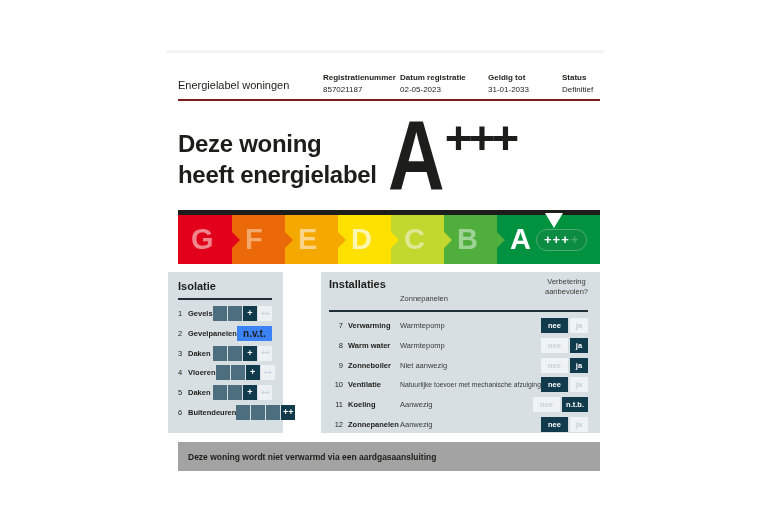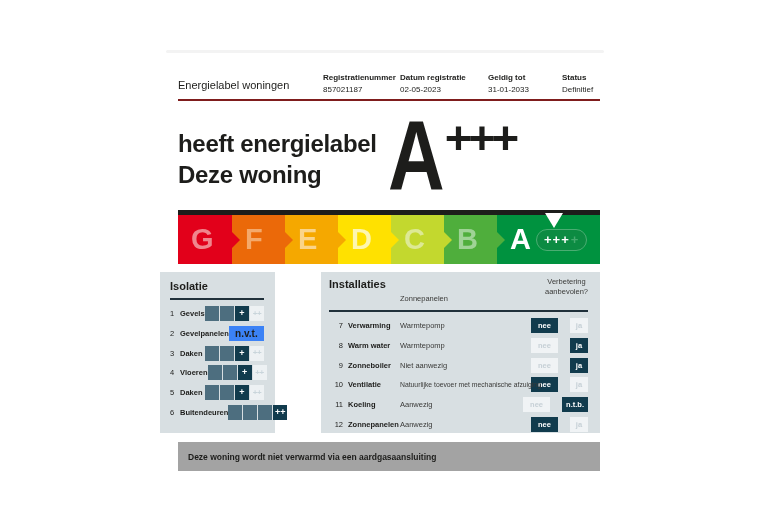--- a/index.html
+++ b/index.html
@@ -45,21 +45,21 @@
   .pill { margin-left:5px; height:20px; padding:0 7px; border-radius:11px;
           background:#0c8b42; border:1px solid #4aad72; display:flex; align-items:center;
           font-weight:bold; font-size:13px; color:#fff; letter-spacing:1px; line-height:1; }
   .pill-extra { color:#45aa6e; margin-left:1px; }
   .notch { position:absolute; left:367px; top:-2px; width:0; height:0;
            border-left:9px solid transparent; border-right:9px solid transparent;
            border-top:15px solid #ffffff; z-index:3; }
 
   
   .panel { position:absolute; top:272px; height:161px; background:#d8dfe2; box-sizing:border-box; }
-  .panel-left  { left:160px; width:115px; padding:8px 11px 25px 10px; }
+  .panel-left  { left:168px; width:115px; padding:8px 11px 25px 10px; }
   .panel-right { left:321px; width:279px; padding:8px 12px 10px 8px; }
   .p-title { font-size:11px; font-weight:bold; line-height:12px; }
   .p-rule { border-bottom:2px solid #20303a; margin-top:6px; }
   .rows { margin-top:4px; height:114px; display:flex; flex-direction:column;
           justify-content:space-between; padding-top:2px; }
   .row { display:flex; align-items:center; position:relative; }
   .row-num { width:10px; font-size:7.5px; flex:none; }
   .row-label { font-size:7.5px; font-weight:bold; white-space:nowrap; }
 
   .squares { margin-left:auto; display:flex; gap:1px; }
@@ -74,21 +74,21 @@
 
   .ip-head { position:relative; height:24px; }
   .ip-title { position:absolute; left:0; bottom:14px; font-size:11px; font-weight:bold; }
   .ip-sys { position:absolute; left:71px; bottom:1px; font-size:7.5px; color:#3a3a38; }
   .ip-verb { position:absolute; right:0; top:-3px; text-align:center; font-size:7.5px;
              line-height:10px; color:#3a3a38; }
   .inum { width:14px; text-align:right; font-size:7.5px; flex:none; }
   .ilabel { font-size:7.5px; font-weight:bold; margin-left:5px; white-space:nowrap; }
   .isys { position:absolute; left:71px; font-size:7.5px; color:#3a3a38; white-space:nowrap; }
   .isys.small { font-size:6.8px; }
-  .badges { margin-left:auto; display:flex; gap:12px;justify-content:flex-end; }
+  .badges { margin-left:auto; display:flex; gap:2px;justify-content:flex-end; }
   .badge { height:15px; display:flex; align-items:center; justify-content:center;
            font-size:7.5px; font-weight:bold; padding:0 4px; box-sizing:border-box; }
   .badge.w-nee { min-width:27px; }
   .badge.w-ja  { min-width:18px; }
   .badge.on  { background:#113b4d; color:#ffffff; }
   .badge.off { background:#f0f3f5; color:#c6d0d6; }
 
   
   .footer { position:absolute; left:178px; top:442px; width:422px; height:29px;
             background:#a3a3a3; display:flex; align-items:center; padding-left:10px;
@@ -115,22 +115,22 @@
       <div class="lab">Geldig tot</div>
       <div class="val">31-01-2033</div>
     </div>
     <div class="hfield hf-3">
       <div class="lab">Status</div>
       <div class="val">Definitief</div>
     </div>
   </div>
 
   <div class="doc-title">
+    <div>Deze woning</div>
     <div>heeft energielabel</div>
-    <div>Deze woning</div>
   </div>
   <div class="grade">
     <span class="grade-letter">A</span>
     <span class="grade-plusses">+++</span>
   </div>
 
   <div class="scale">
     <div class="scale-top"></div>
     <div class="segments">
       <div class="seg seg-0" style="background-color: rgb(226, 0, 26);">

